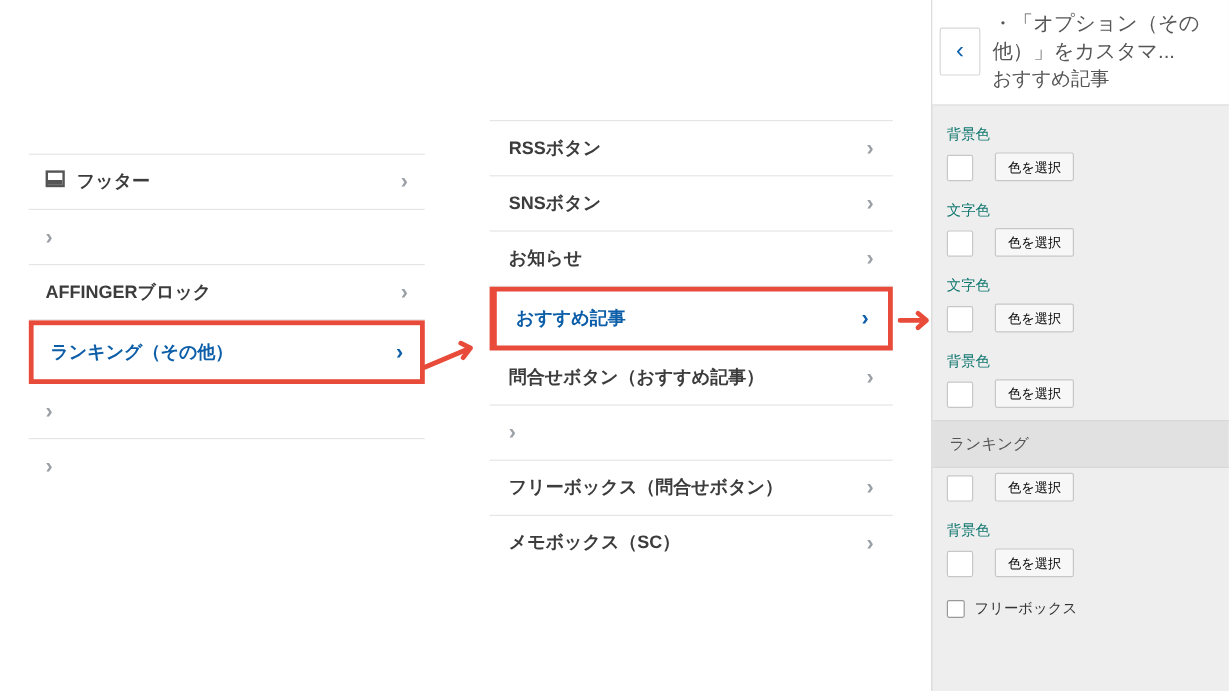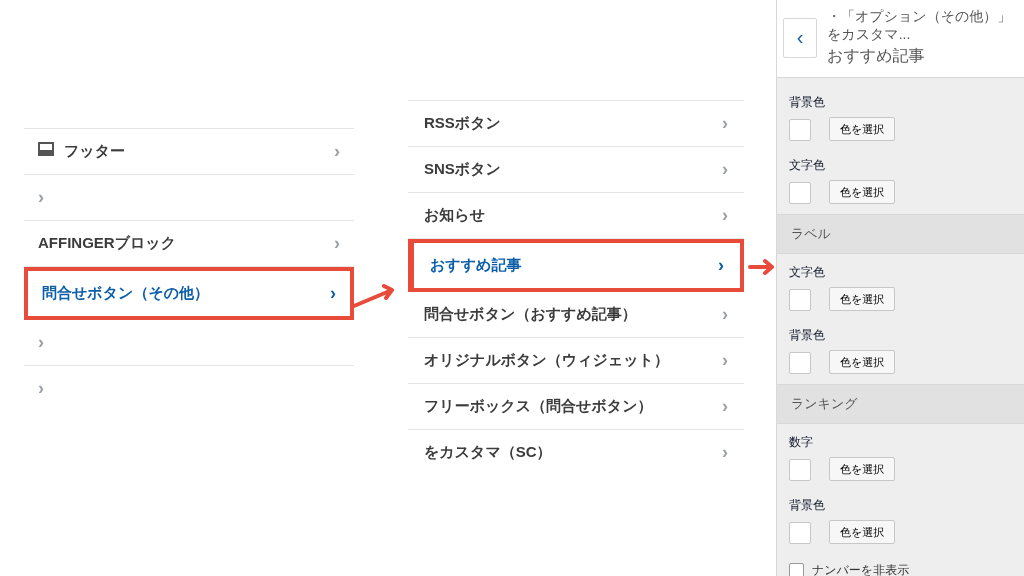--- a/index.html
+++ b/index.html
@@ -25,25 +25,25 @@
 
 
 .arrow { position: absolute; color: #e84b3a; }
 .arrow svg { display: block; }
 
 
 .right-panel { position: absolute; right: 0; top: 0; width: 248px; height: 576px; background: #eeeeee; border-left: 1px solid #d8d8d8; display: flex; flex-direction: column; }
 .panel-header { background: #fff; border-bottom: 1px solid #d8d8d8; display: flex; align-items: center; padding: 8px 10px 10px 6px; }
 .back-btn { width: 34px; height: 40px; border: 1px solid #d8d8d8; border-radius: 2px; display: flex; align-items: center; justify-content: center; color: #0c5ea8; font-size: 20px; margin-right: 10px; cursor: pointer; }
 .header-text { flex: 1; }
-.breadcrumb { font-size: 14px; color: #555; margin-bottom: 2px; }
+.breadcrumb { font-size: 17px; color: #555; margin-bottom: 2px; }
 .panel-title { font-size: 16px; color: #555; }
 
 .panel-body { padding: 10px 0 0 0; overflow: hidden; }
-.field-label { font-size: 12px; color: #0f172a; padding: 6px 12px 6px 12px; }
+.field-label { font-size: 12px; color: #0f766e; padding: 6px 12px 6px 12px; }
 .color-row { display: flex; align-items: flex-end; padding: 0 12px 10px 12px; gap: 18px; }
 .color-swatch { width: 22px; height: 22px; border: 1px solid #c7c7c7; background: #fff; border-radius: 2px; }
 .color-btn { height: 24px; padding: 0 10px; font-size: 11px; border: 1px solid #c7c7c7; background: #f7f7f7; border-radius: 2px; cursor: pointer; }
 
 .section-header { background: #e1e1e1; padding: 10px 14px; font-size: 13px; color: #555; border-top: 1px solid #d8d8d8; border-bottom: 1px solid #d8d8d8; margin-bottom: 4px; }
 
 .checkbox-row { display: flex; align-items: center; gap: 8px; padding: 8px 12px; font-size: 12px; color: #333; }
 .checkbox { width: 15px; height: 15px; border: 1px solid #999; border-radius: 2px; background: #fff; }
 
 
@@ -62,21 +62,21 @@
     <span class="chevron">›</span>
   </div>
   <div class="left-item">
     <span class="chevron">›</span>
   </div>
   <div class="left-item">
     <span class="label">AFFINGERブロック</span>
     <span class="chevron">›</span>
   </div>
   <div class="left-item highlight">
-    <span class="label">問合せボタン（その他）</span>
+    <span class="label">ランキング（その他）</span>
     <span class="chevron">›</span>
   </div>
   <div class="left-item">
     <span class="chevron">›</span>
   </div>
   <div class="left-item" style="border-bottom:none;">
     <span class="chevron">›</span>
   </div>
 </div>
 
@@ -101,29 +101,28 @@
     </div>
   <div class="mid-item highlight">
       <span>おすすめ記事</span>
       <span class="chevron">›</span>
     </div>
   <div class="mid-item">
       <span>問合せボタン（おすすめ記事）</span>
       <span class="chevron">›</span>
     </div>
   <div class="mid-item">
-      <span>オリジナルボタン（ウィジェット）</span>
       <span class="chevron">›</span>
     </div>
   <div class="mid-item">
       <span>フリーボックス（問合せボタン）</span>
       <span class="chevron">›</span>
     </div>
   <div class="mid-item" style="border-bottom:none;">
-      <span>をカスタマ（SC）</span>
+      <span>メモボックス（SC）</span>
       <span class="chevron">›</span>
     </div>
 </div>
 
 <div class="arrow" style="left:748px; top:258px;">
 <svg width="30" height="18" viewBox="0 0 30 18">
       <path d="M2 9 L24 9 M24 9 L17 3 M24 9 L17 15" stroke="#e84b3a" stroke-width="4" fill="none" stroke-linecap="round" stroke-linejoin="round"></path>
     </svg>
 </div>
 
@@ -144,46 +143,44 @@
       <div class="color-swatch"></div>
       <button class="color-btn">色を選択</button>
     </div>
 
     <div class="field-label">文字色</div>
     <div class="color-row">
       <div class="color-swatch"></div>
       <button class="color-btn">色を選択</button>
     </div>
 
-    <div class="section-header">ラベル</div>
 
     <div class="field-label">文字色</div>
     <div class="color-row">
       <div class="color-swatch"></div>
       <button class="color-btn">色を選択</button>
     </div>
 
     <div class="field-label">背景色</div>
     <div class="color-row">
       <div class="color-swatch"></div>
       <button class="color-btn">色を選択</button>
     </div>
 
     <div class="section-header">ランキング</div>
 
-    <div class="field-label">数字</div>
     <div class="color-row">
       <div class="color-swatch"></div>
       <button class="color-btn">色を選択</button>
     </div>
 
     <div class="field-label">背景色</div>
     <div class="color-row">
       <div class="color-swatch"></div>
       <button class="color-btn">色を選択</button>
     </div>
 
     <div class="checkbox-row">
       <span class="checkbox"></span>
-      <span>ナンバーを非表示</span>
+      <span>フリーボックス</span>
     </div>
   </div>
 </div>
 
 </body></html>

